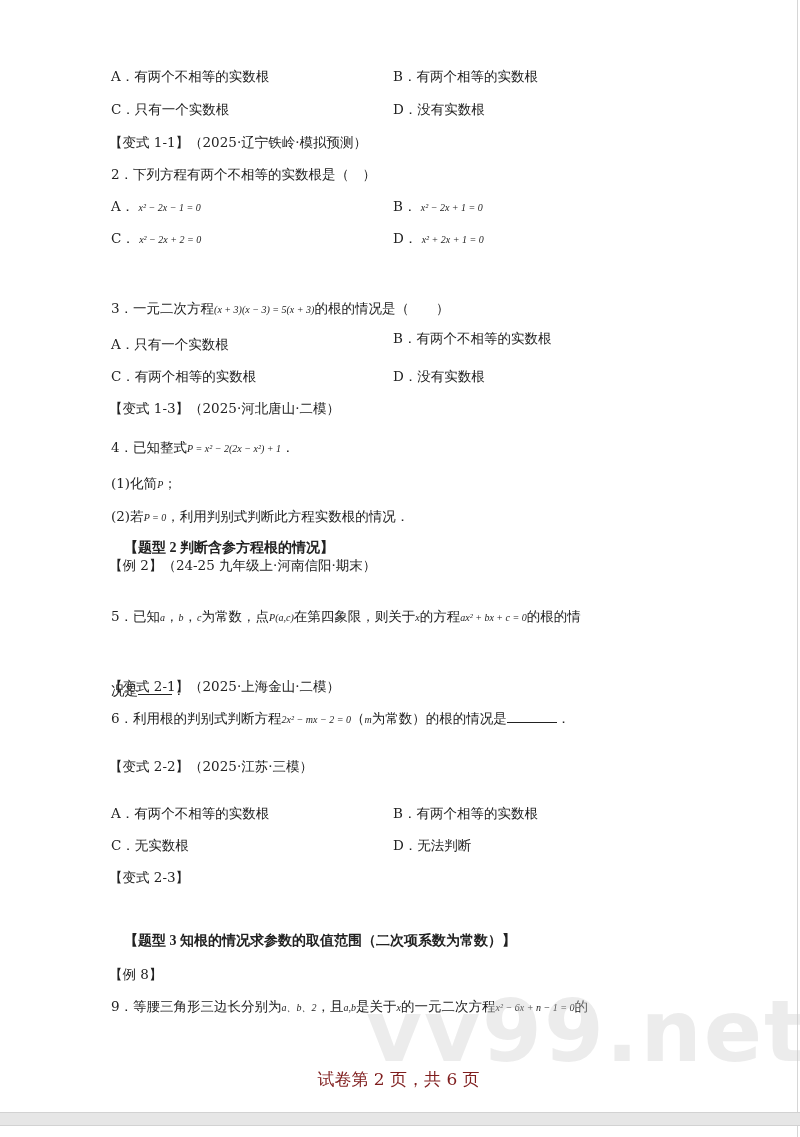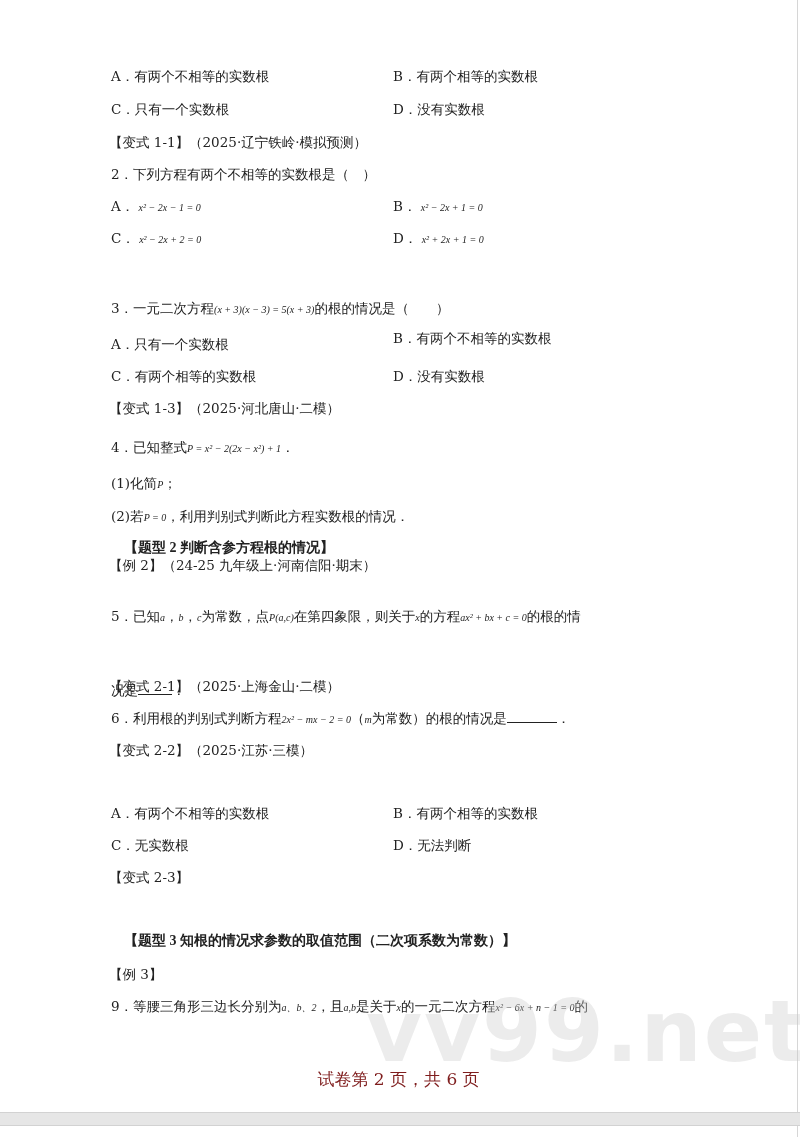--- a/index.html
+++ b/index.html
@@ -97,32 +97,32 @@
   <div class="line" style="top:680px">
     <span>况是</span><span class="blank" style="width:34px"></span><span>．</span>
   </div>
 
   <div class="line tag" style="top:676px">【变式 2-1】（2025·上海金山·二模）</div>
 
   <div class="line" style="top:708px">
     <span>6．利用根的判别式判断方程</span><span class="math">2x² − mx − 2 = 0</span><span>（</span><span class="math">m</span><span>为常数）的根的情况是</span><span class="blank" style="width:50px"></span><span>．</span>
   </div>
 
-  <div class="line tag" style="top:740px">【变式 2-2】（2025·江苏·三模）</div>
+  <div class="line tag" style="top:756px">【变式 2-2】（2025·江苏·三模）</div>
 
   <div class="line" style="top:803px">A．有两个不相等的实数根</div>
   <div class="line opt-b" style="top:803px">B．有两个相等的实数根</div>
   <div class="line" style="top:835px">C．无实数根</div>
   <div class="line opt-b" style="top:835px">D．无法判断</div>
 
   <div class="line tag" style="top:867px">【变式 2-3】</div>
 
 
   <div class="line heading" style="top:931px">【题型 3  知根的情况求参数的取值范围（二次项系数为常数）】</div>
-  <div class="line tag" style="top:964px">【例 3】</div>
+  <div class="line tag" style="top:964px">【例 8】</div>
 
   <div class="line" style="top:996px">
     <span>9．等腰三角形三边长分别为</span><span class="math">a、b、2</span><span>，且</span><span class="math">a,b</span><span>是关于</span><span class="math">x</span><span>的一元二次方程</span><span class="math">x² − 6x + n − 1 = 0</span><span>的</span>
   </div>
 
   <div class="watermark">vv99.net</div>
 
   <div class="footer">试卷第 2 页，共 6 页</div>
 </div>
 

